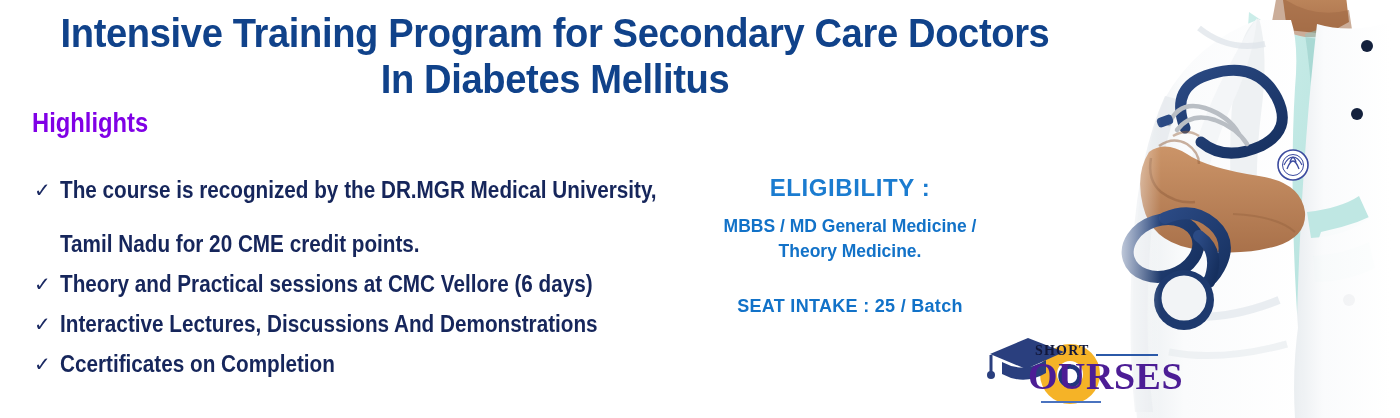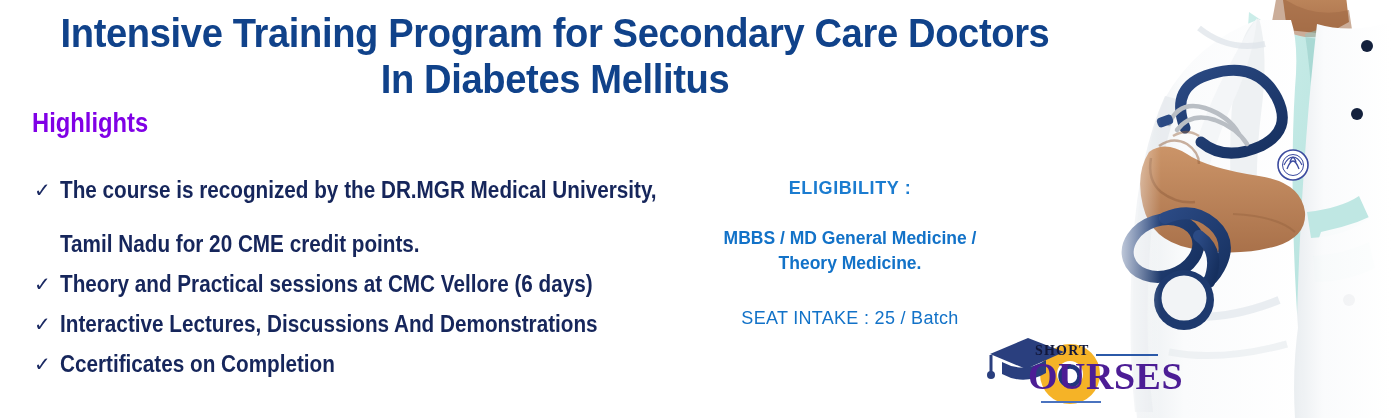--- a/index.html
+++ b/index.html
@@ -96,40 +96,40 @@
     position: absolute;
     left: 690px;
     top: 176px;
     width: 320px;
     text-align: center;
   }
   .elig-head {
     color: #1B7CD0;
     font-family: "Liberation Sans", sans-serif;
     font-weight: bold;
-    font-size: 18px;
+    font-size: 24px;
     line-height: 24px;
     letter-spacing: 0.6px;
   }
   .elig-lines {
-    margin-top: 26px;
+    margin-top: 14px;
   }
   .elig-line {
     color: #1272C8;
     font-family: "Liberation Sans", sans-serif;
     font-weight: bold;
     font-size: 17.5px;
     line-height: 25px;
     white-space: nowrap;
   }
   .seat-intake {
     margin-top: 30px;
     color: #1272C8;
     font-family: "Liberation Sans", sans-serif;
-    font-weight: normal;
+    font-weight: bold;
     font-size: 18px;
     line-height: 24px;
     letter-spacing: 0.3px;
     white-space: nowrap;
   }
 
   
   .logo {
     position: absolute;
     left: 978px;

